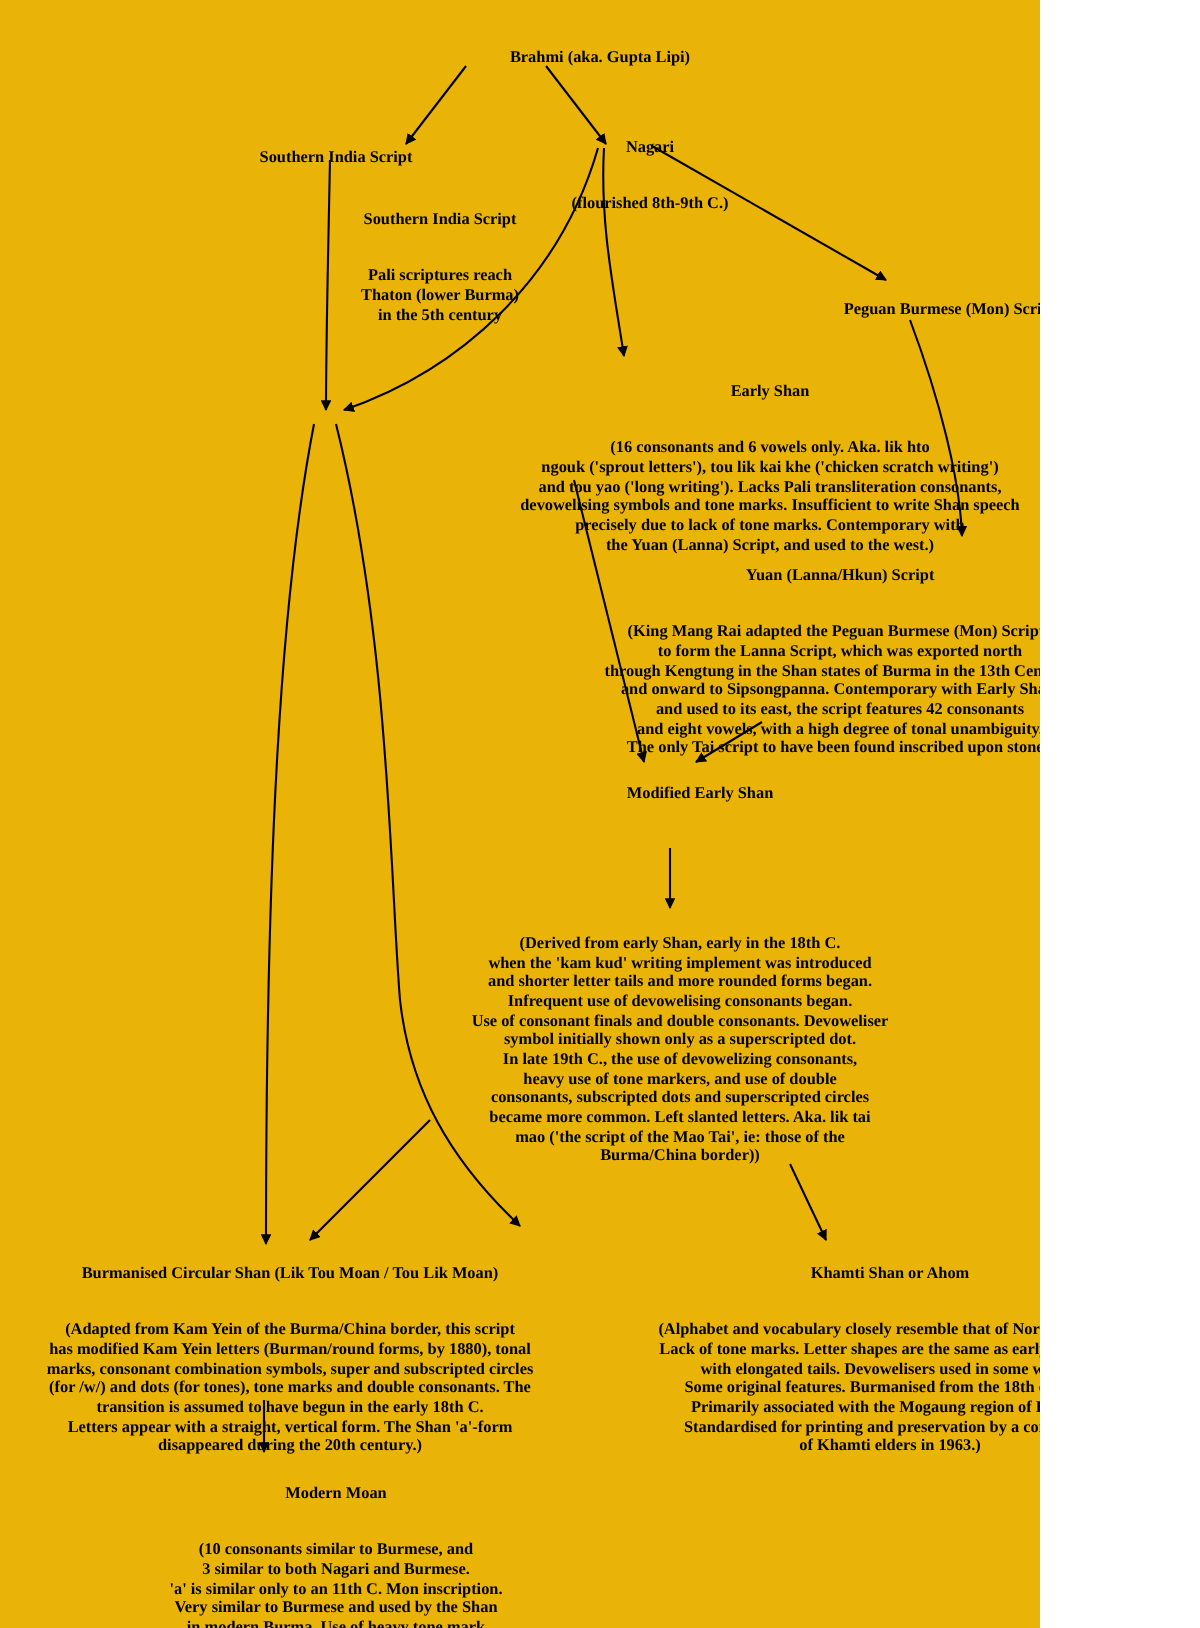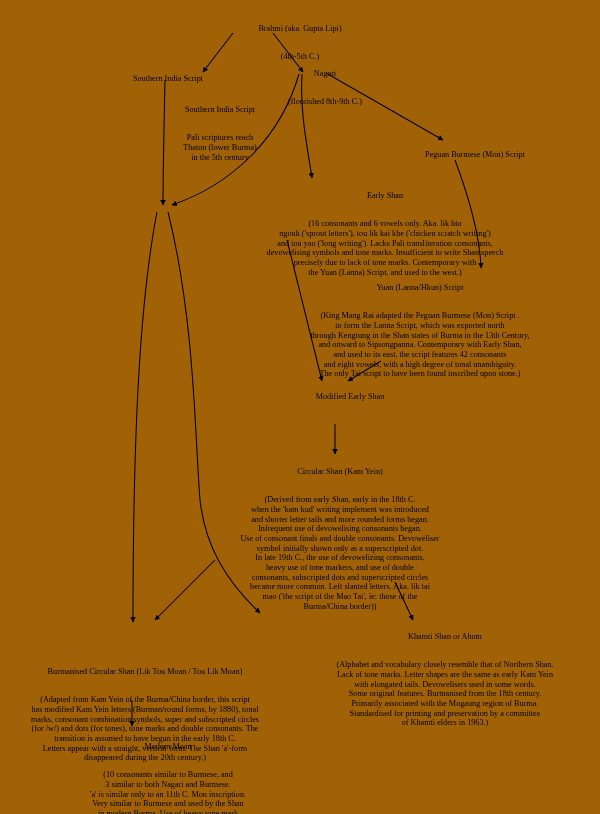--- a/index.html
+++ b/index.html
@@ -7,24 +7,25 @@
     margin: 0;
     padding: 0;
     background: #ffffff;
   }
   body {
     font-family: "Liberation Serif", "DejaVu Serif", serif;
     color: #000000;
   }
   #diagram {
     position: relative;
-    width: 600px;
+    width: 520px;
     height: 814px;
-    background: #a16207;
+    background: #eab308;
     overflow: hidden;
+    font-weight: bold;
   }
   #edges {
     position: absolute;
     left: 0;
     top: 0;
     width: 600px;
     height: 814px;
     pointer-events: none;
   }
   .node {
@@ -44,21 +45,21 @@
   .t-brahmi      { left: 170px; top: 5px;   width: 260px; }
   .t-southern    { left: 88px;  top: 55px;  width: 160px; }
   .t-nagari      { left: 250px; top: 50px;  width: 150px; text-align: center; }
   .t-pali        { left: 140px; top: 86px;  width: 160px; }
   .t-peguan      { left: 370px; top: 131px; width: 210px; }
   .t-burmese     { left: 105px; top: 200px; width: 90px;  }
   .t-earlyshan   { left: 185px; top: 172px; width: 400px; }
   .t-yuan        { left: 240px; top: 264px; width: 360px; }
   .t-modearly    { left: 200px; top: 373px; width: 300px; }
   .t-circular    { left: 180px; top: 448px; width: 320px; }
-  .t-burmanised  { left: 0px;   top: 648px; width: 290px; }
+  .t-burmanised  { left: 0px;   top: 613px; width: 290px; }
   .t-khamti      { left: 290px; top: 613px; width: 310px; }
   .t-modern      { left: 18px;  top: 723px; width: 300px; }
 </style>
 </head>
 <body>
 
 <div id="diagram">
 
   <svg id="edges" viewBox="0 0 600 814" width="600" height="814" xmlns="http://www.w3.org/2000/svg">
     <defs>
@@ -80,21 +81,20 @@
       <path d="M 395 582 L 413 620"></path>
       <path d="M 157 212 C 140 300, 133 430, 133 622"></path>
       <path d="M 168 212 C 195 320, 195 440, 200 500 C 205 545, 225 580, 260 613"></path>
       <path d="M 215 560 C 195 580, 175 600, 155 620"></path>
       <path d="M 132 700 L 132 726"></path>
     </g>
   </svg>
 
   <div class="node t-brahmi">
     <span class="title">Brahmi (aka. Gupta Lipi)</span>
-    <span class="body">(4th-5th C.)</span>
   </div>
 
   <div class="node t-southern">
     <span class="title">Southern India Script</span>
     <span class="body"></span>
   </div>
 
   <div class="node t-nagari">
     <span class="title">Nagari</span>
     <span class="body">(flourished 8th-9th C.)</span>
@@ -132,21 +132,20 @@
 and used to its east, the script features 42 consonants
 and eight vowels, with a high degree of tonal unambiguity.
 The only Tai script to have been found inscribed upon stone.)</span>
   </div>
 
   <div class="node t-modearly">
     <span class="title">Modified Early Shan</span>
   </div>
 
   <div class="node t-circular">
-    <span class="title">Circular Shan (Kam Yein)</span>
     <span class="body">(Derived from early Shan, early in the 18th C.
 when the 'kam kud' writing implement was introduced
 and shorter letter tails and more rounded forms began.
 Infrequent use of devowelising consonants began.
 Use of consonant finals and double consonants. Devoweliser
 symbol initially shown only as a superscripted dot.
 In late 19th C., the use of devowelizing consonants,
 heavy use of tone markers, and use of double
 consonants, subscripted dots and superscripted circles
 became more common. Left slanted letters. Aka. lik tai

